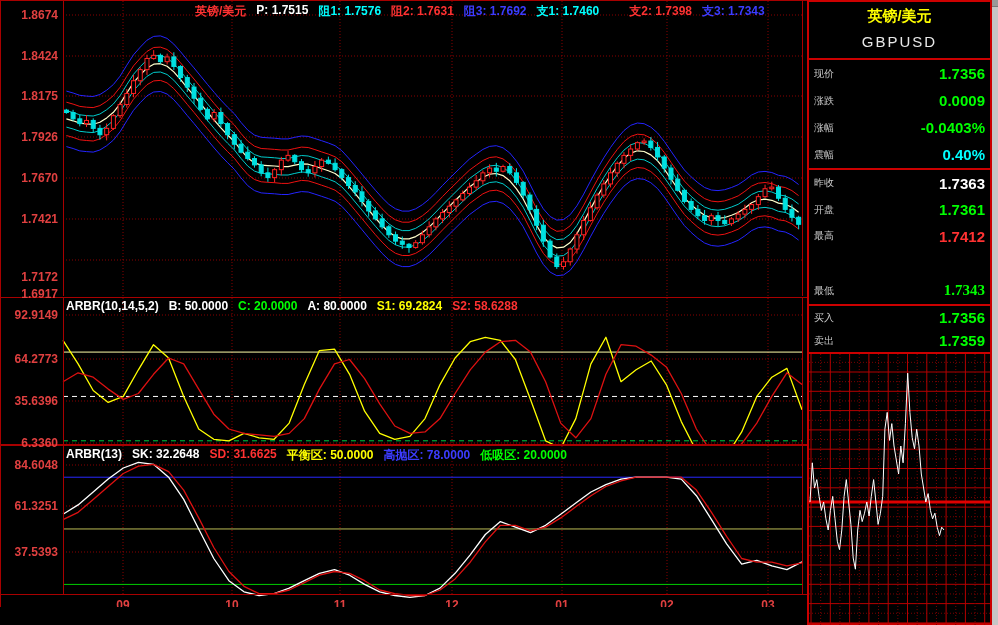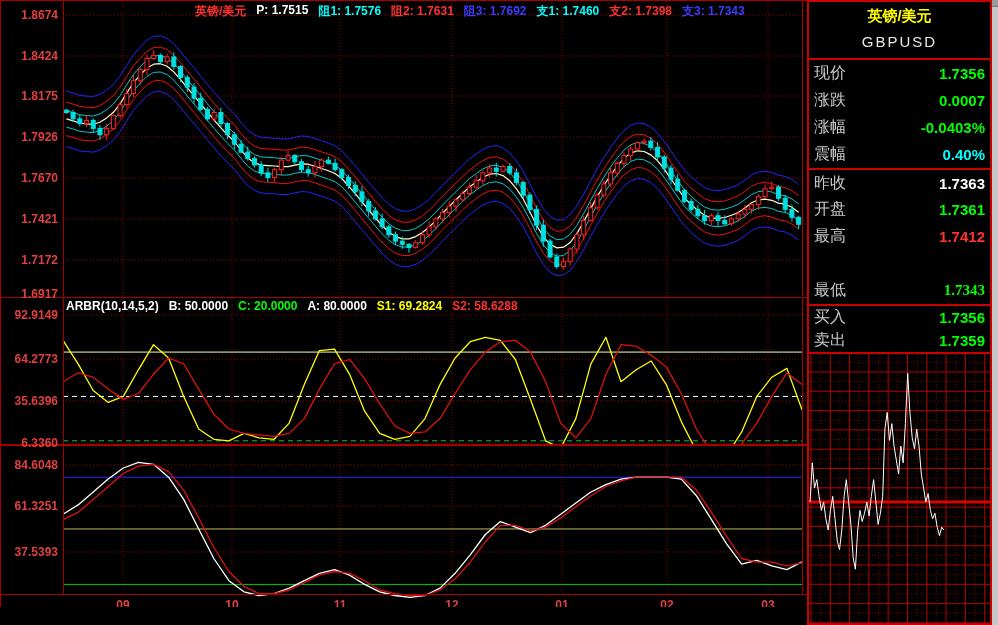--- a/index.html
+++ b/index.html
@@ -28,21 +28,21 @@
   .ylab { position:absolute; left:0; width:58px; text-align:right; font-size:12px; font-weight:bold;
           color:#e04040; height:14px; line-height:14px; }
 
   
   .quote-panel { position:absolute; left:807px; top:0; width:185px; height:625px;
                  border:2px solid #cc0000; background:#000; }
   .qp-title  { height:26px; line-height:28px; text-align:center; color:#ffff00; font-size:15px; font-weight:bold; }
   .qp-symbol { height:30px; line-height:28px; text-align:center; color:#e8e8e8; font-size:15px; font-weight:normal; letter-spacing:2px; }
   .qp-sep { height:2px; background:#cc0000; }
   .qrow { display:flex; justify-content:space-between; align-items:center; padding:0 5px; }
-  .qrow .ql { color:#c8c8c8; font-size:16px; }
+  .qrow .ql { color:#c8c8c8; font-size:10px; }
   .qrow .qv { font-size:15px; font-weight:bold; }
   #tick-svg { display:block; }
 
   
   .scrollbar { position:absolute; left:992px; top:0; width:6px; height:625px; background:#c6c6c6; }
   .scroll-arrow { width:6px; height:7px; background:#9a9a9a; border-bottom:1px solid #777; }
 </style>
 </head>
 <body>
 
@@ -349,39 +349,47 @@
         <text x="667" y="164" fill="#e04040" font-size="12" font-weight="bold" text-anchor="middle">02</text>
         <text x="768" y="164" fill="#e04040" font-size="12" font-weight="bold" text-anchor="middle">03</text>
       </svg>
     <div id="main-header" class="hdr">
         <span style="color: rgb(255, 50, 50);">英镑/美元</span>
         <span style="color: rgb(255, 255, 255);">P: 1.7515</span>
         <span style="color: rgb(0, 255, 255);">阻1: 1.7576</span>
         <span style="color: rgb(255, 50, 50);">阻2: 1.7631</span>
         <span style="color: rgb(60, 60, 255);">阻3: 1.7692</span>
         <span style="color: rgb(0, 255, 255);">支1: 1.7460</span>
-        <span style="color: rgb(255, 50, 50);">支2: 1.7398</span>
+        <span style="color: rgb(255, 50, 50); margin-left: 20px;">支2: 1.7398</span>
         <span style="color: rgb(60, 60, 255);">支3: 1.7343</span>
       </div>
     <div id="mike-header" class="hdr">
         <span style="color: rgb(255, 255, 255);">ARBR(10,14,5,2)</span>
         <span style="color: rgb(255, 255, 255);">B: 50.0000</span>
         <span style="color: rgb(0, 255, 0);">C: 20.0000</span>
         <span style="color: rgb(255, 255, 255);">A: 80.0000</span>
         <span style="color: rgb(255, 255, 0);">S1: 69.2824</span>
         <span style="color: rgb(255, 50, 50);">S2: 58.6288</span>
       </div>
+    <div id="arbr-header" class="hdr">
+        <span style="color: rgb(255, 255, 255);">ARBR(13)</span>
+        <span style="color: rgb(255, 255, 255);">SK: 32.2648</span>
+        <span style="color: rgb(255, 50, 50);">SD: 31.6625</span>
+        <span style="color: rgb(255, 255, 0);">平衡区: 50.0000</span>
+        <span style="color: rgb(60, 60, 255);">高抛区: 78.0000</span>
+        <span style="color: rgb(0, 255, 0);">低吸区: 20.0000</span>
+      </div>
     <div id="y-labels">
         <div class="ylab" style="top: 8px;">1.8674</div>
         <div class="ylab" style="top: 49px;">1.8424</div>
         <div class="ylab" style="top: 89px;">1.8175</div>
         <div class="ylab" style="top: 130px;">1.7926</div>
         <div class="ylab" style="top: 171px;">1.7670</div>
         <div class="ylab" style="top: 212px;">1.7421</div>
-        <div class="ylab" style="top: 253px;">1.7172</div>
+        <div class="ylab" style="top: 270px;">1.7172</div>
         <div class="ylab" style="top: 287px;">1.6917</div>
         <div class="ylab" style="top: 308px;">92.9149</div>
         <div class="ylab" style="top: 352px;">64.2773</div>
         <div class="ylab" style="top: 394px;">35.6396</div>
         <div class="ylab" style="top: 436px;">6.3360</div>
         <div class="ylab" style="top: 458px;">84.6048</div>
         <div class="ylab" style="top: 499px;">61.3251</div>
         <div class="ylab" style="top: 545px;">37.5393</div>
       </div>
   </div>
@@ -390,21 +398,21 @@
     <div class="qp-title">英镑/美元</div>
     <div class="qp-symbol">GBPUSD</div>
     <div id="qp-rows">
         <div class="qp-sep"></div>
         <div class="qrow" style="height: 27px;">
           <span class="ql">现价</span>
           <span class="qv" style="color: rgb(0, 255, 0);">1.7356</span>
         </div>
         <div class="qrow" style="height: 27px; text-align: center;">
           <span class="ql">涨跌</span>
-          <span class="qv" style="color: rgb(0, 255, 0);">0.0007</span>
+          <span class="qv" style="color: rgb(0, 255, 0);">0.0009</span>
         </div>
         <div class="qrow" style="height: 27px;">
           <span class="ql">涨幅</span>
           <span class="qv" style="color: rgb(0, 255, 0);">-0.0403%</span>
         </div>
         <div class="qrow" style="height: 27px;">
           <span class="ql">震幅</span>
           <span class="qv" style="color: rgb(0, 255, 255);">0.40%</span>
         </div>
         <div class="qp-sep"></div>

